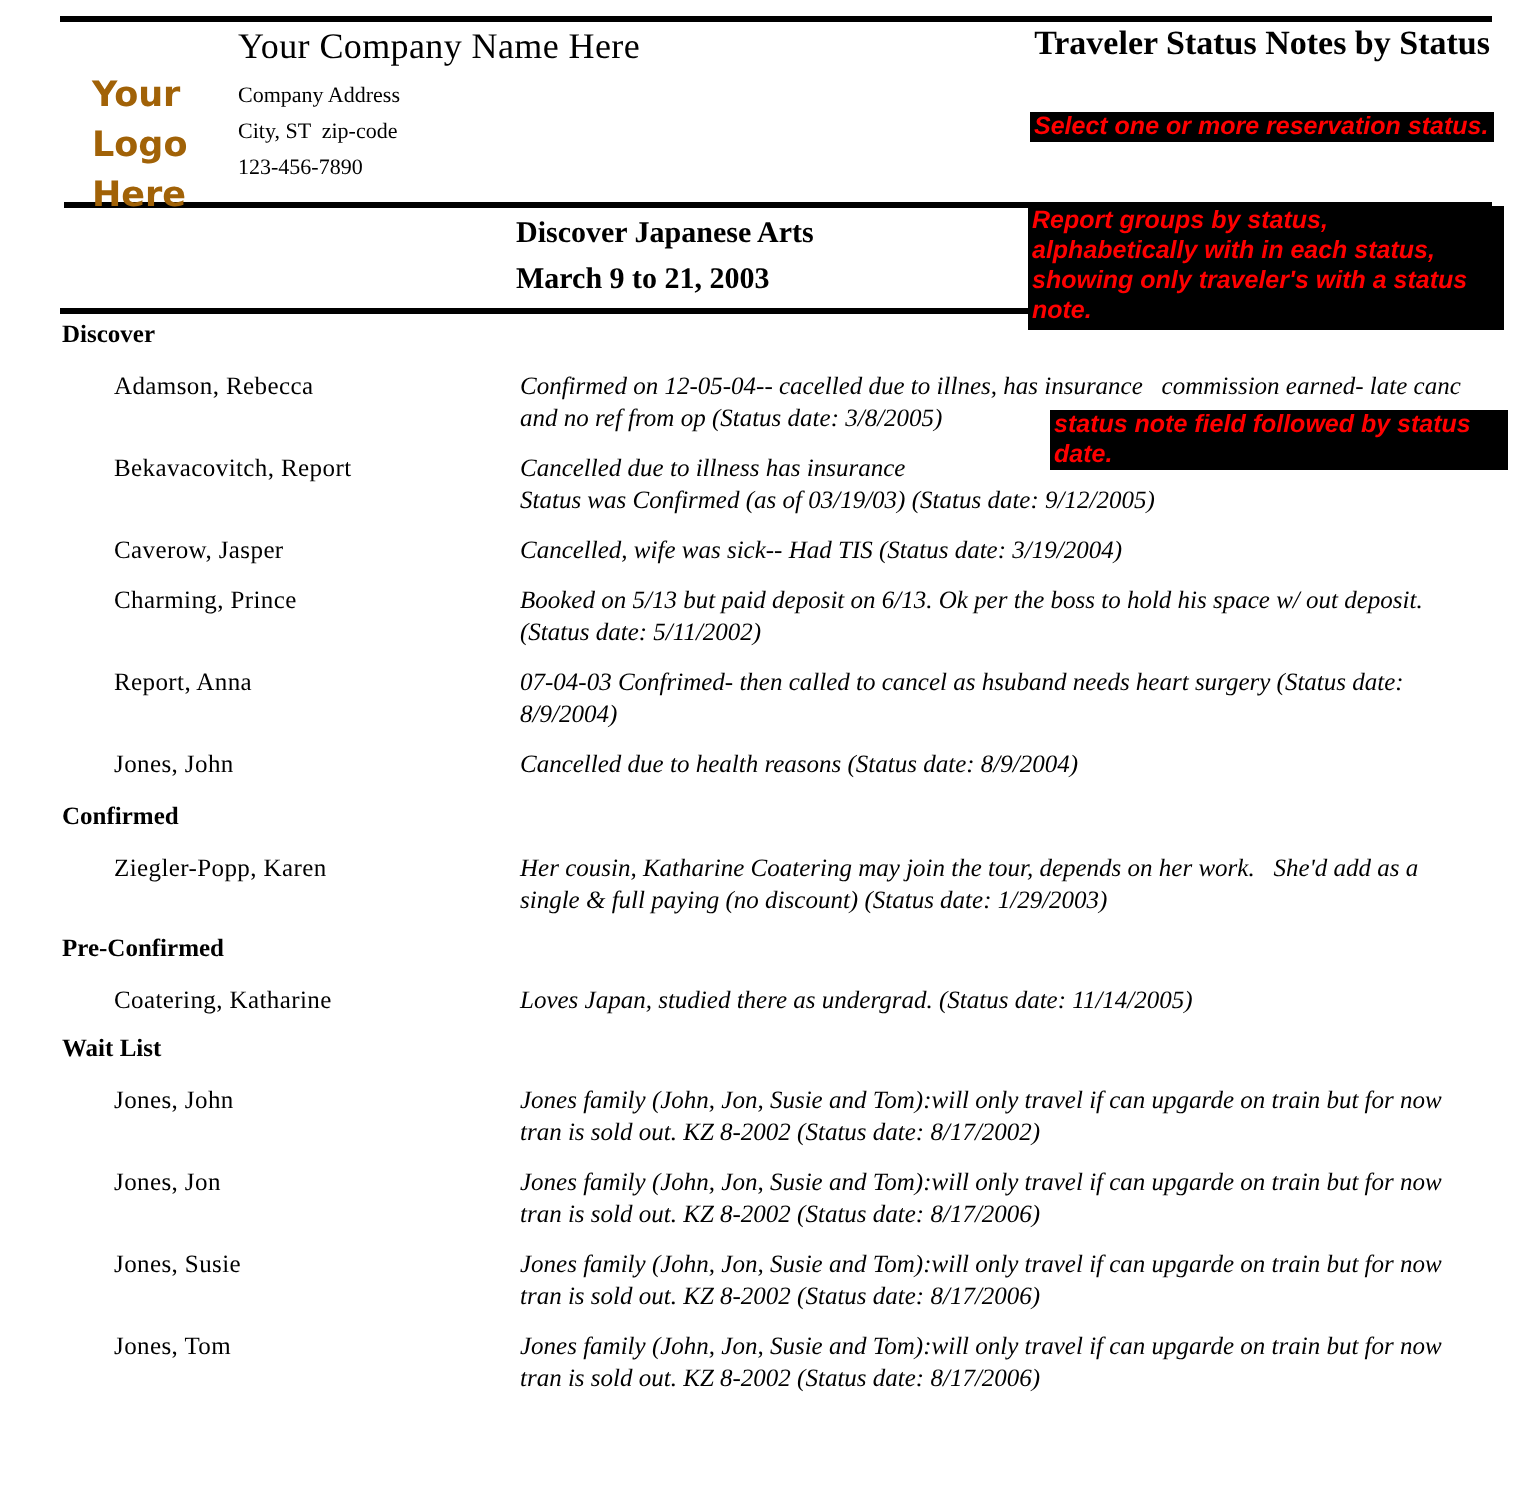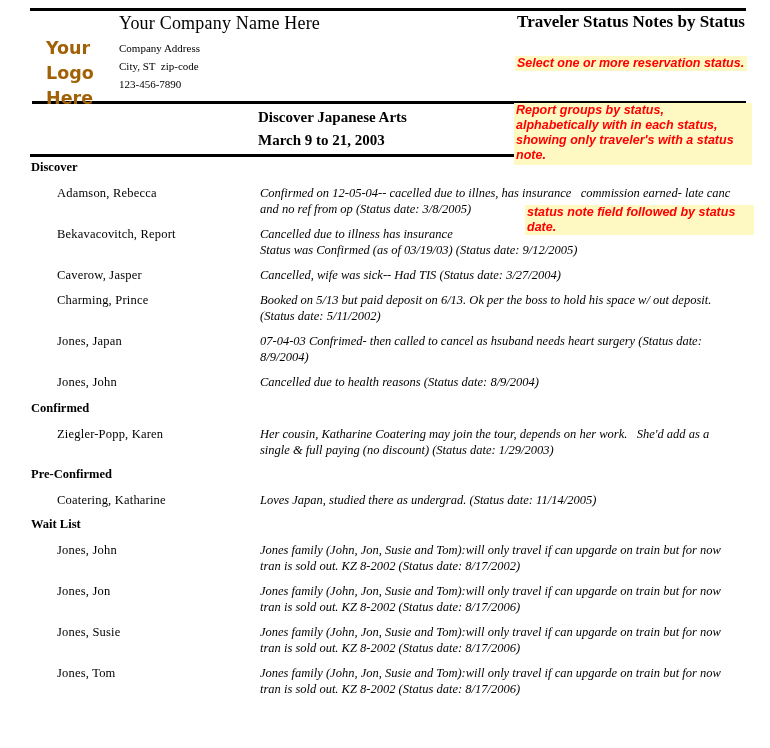--- a/index.html
+++ b/index.html
@@ -64,21 +64,21 @@
       width: 258px;
       text-align: left;
       font-size: 15px;
       font-weight: bold;
     }
     #tour-name { top: 109px; }
     #tour-dates { top: 132px; }
 
     .annotation {
       position: absolute;
-      background: #fef9c3;
+      background: #000000;
       color: #ff0000;
       font-family: "Liberation Sans", "DejaVu Sans", sans-serif;
       font-style: italic;
       font-weight: bold;
       font-size: 12.5px;
       line-height: 15px;
       padding: 0 2px;
     }
     #anno-1 { left: 515px; top: 56px; width: 228px; }
     #anno-2 { left: 514px; top: 103px; width: 234px; padding-bottom: 2px; }
@@ -154,28 +154,28 @@
       </div>
       <div class="traveler-row">
         <div class="traveler-name">Bekavacovitch, Report</div>
         <div class="traveler-note">
           <div>Cancelled due to illness has insurance</div>
           <div>Status was Confirmed (as of 03/19/03) (Status date: 9/12/2005)</div>
         </div>
       </div>
       <div class="traveler-row">
         <div class="traveler-name">Caverow, Jasper</div>
-        <div class="traveler-note" style="white-space: pre-wrap;">Cancelled, wife was sick-- Had TIS (Status date: 3/27/2004)</div>
+        <div class="traveler-note" style="white-space: pre-wrap;">Cancelled, wife was sick-- Had TIS (Status date: 3/19/2004)</div>
       </div>
       <div class="traveler-row">
         <div class="traveler-name">Charming, Prince</div>
         <div class="traveler-note" style="white-space: pre-wrap;">Booked on 5/13 but paid deposit on 6/13. Ok per the boss to hold his space w/ out deposit. (Status date: 5/11/2002)</div>
       </div>
       <div class="traveler-row">
-        <div class="traveler-name">Jones, Japan</div>
+        <div class="traveler-name">Report, Anna</div>
         <div class="traveler-note" style="white-space: pre-wrap;">07-04-03 Confrimed- then called to cancel as hsuband needs heart surgery (Status date: 8/9/2004)</div>
       </div>
       <div class="traveler-row">
         <div class="traveler-name">Jones, John</div>
         <div class="traveler-note" style="white-space: pre-wrap;">Cancelled due to health reasons (Status date: 8/9/2004)</div>
       </div>
       <div style="height: 2px;"></div>
     </div>
     <div class="group">
       <div class="group-heading">Confirmed</div>

